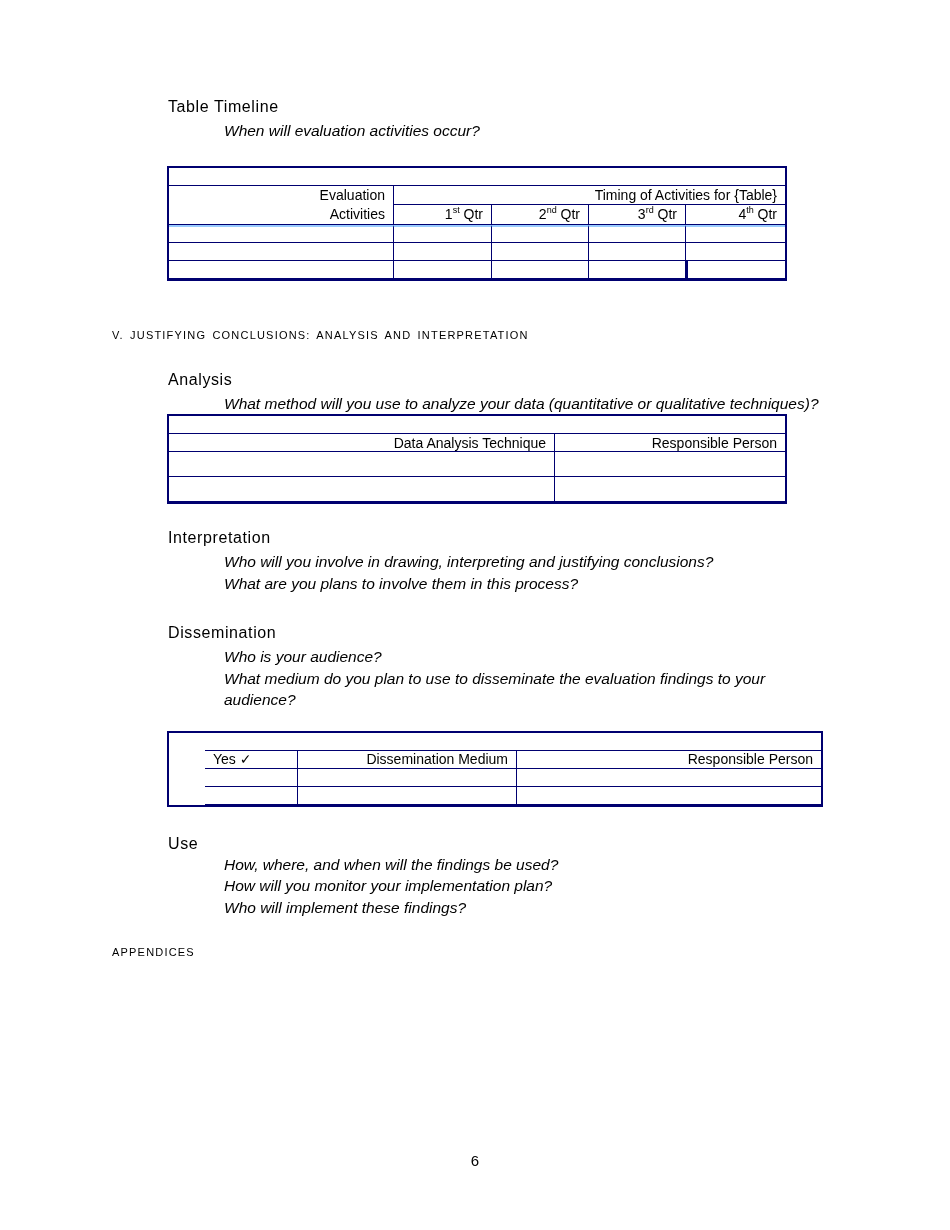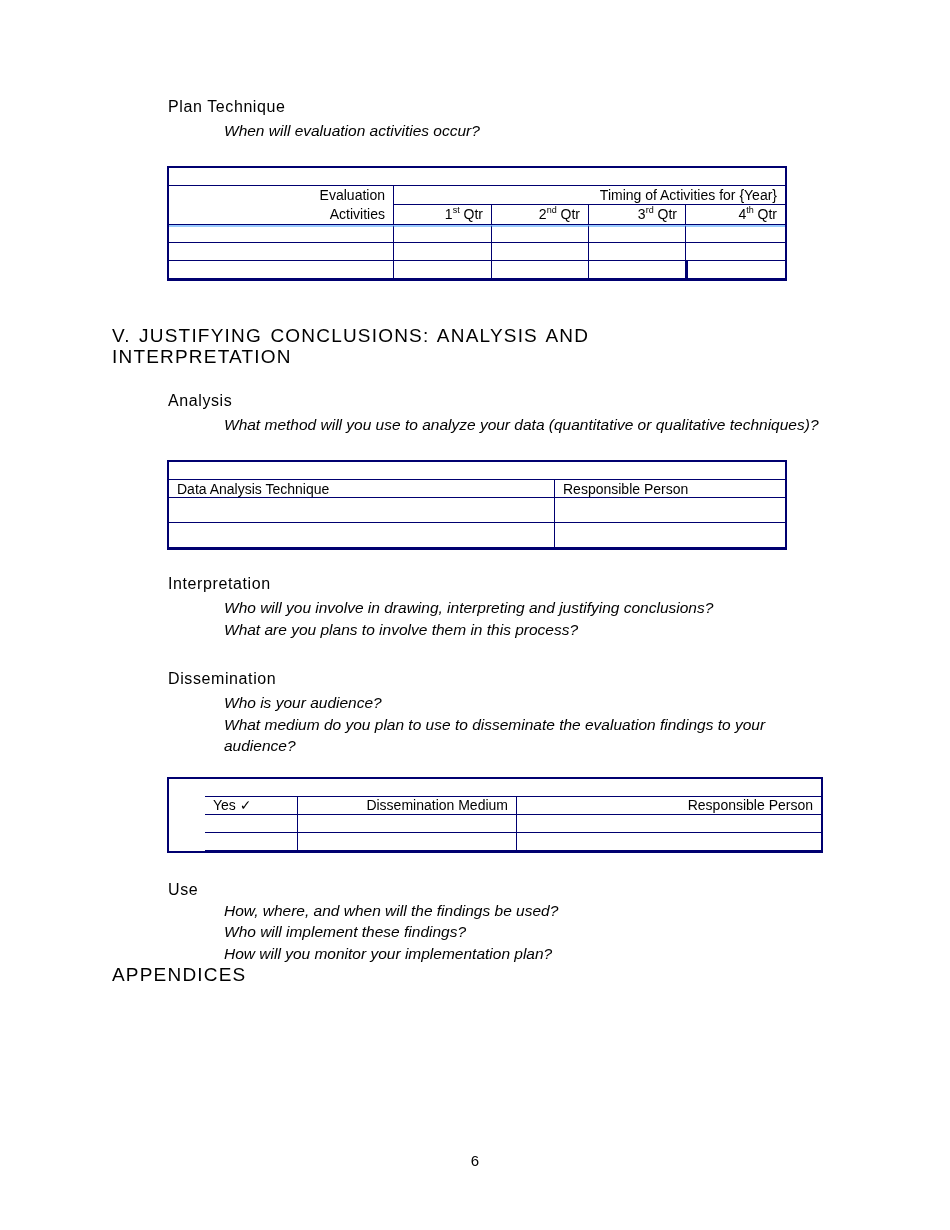--- a/index.html
+++ b/index.html
@@ -8,21 +8,21 @@
   }
   *{box-sizing:border-box;}
   html,body{margin:0;padding:0;}
   body{
     width:950px;height:1230px;background:var(--page);color:var(--text);
     font-family:"Liberation Sans",sans-serif;overflow:hidden;position:relative;
   }
   .content{padding:97px 100px 0 112px;}
 
   .h-sub{font-size:16px;font-weight:normal;letter-spacing:.6px;margin:0 0 0 56px;line-height:20px;}
-  .h-section{font-size:19px;font-weight:normal;letter-spacing:1.2px;word-spacing:2px;
+  .h-section{font-size:11px;font-weight:normal;letter-spacing:1.2px;word-spacing:2px;
     margin:0;max-width:640px;line-height:21px;}
   .q{font-style:italic;font-size:15.5px;line-height:21.5px;margin:0 4px 0 112px;max-width:600px;}
   .q.first{margin-top:3px;}
 
   table.doc{border-collapse:separate;border-spacing:0;table-layout:fixed;width:616px;
     margin-left:55px;font-size:14px;border:2px solid var(--navy-border);}
   table.doc td{border-right:1px solid var(--navy-border);border-bottom:1px solid var(--navy-border);
     padding:0 8px;height:18px;vertical-align:middle;background:var(--white);overflow:hidden;white-space:nowrap;}
   table.doc td:last-child{border-right:none;}
   td.titlebar{background:var(--navy);color:var(--white);border-right:none;height:19px;}
@@ -33,56 +33,56 @@
   td.blueTop{border-top:2px solid var(--lightblue);}
   td.blueBottom{border-bottom:1px solid var(--lightblue);}
   td.thickL{border-left:2px solid var(--navy-border);}
   tr.r20 td{height:18px;}
   tr.r27 td{height:25px;}
   sup{font-size:9px;line-height:0;}
 
   .mt-t6{margin-top:24px;}
   .mt-sv{margin-top:44px;}
   .mt-h{margin-top:24px;}
-  .mt-t7{margin-top:25px;}
+  .mt-t7{text-align:right;}
   .mt-svi{margin-top:46px;}
   .mt-dh{margin-top:29px;}
   .mt-t8{margin-top:20px;padding-left:36px;}
   .mt-use{margin-top:27px;}
-  .mt-app{}
+  .mt-app{margin-top:24px;}
 
   .footer{position:absolute;top:1152px;left:0;width:950px;text-align:center;font-size:15px;}
   .evalcell div{line-height:19px;}
 </style>
 </head>
 <body>
 
 <div class="content">
 
-  <h3 class="h-sub">Plan Technique</h3>
+  <h3 class="h-sub">Table Timeline</h3>
   <p class="q first">When will evaluation activities occur?</p>
 
   <table class="doc mt-t6">
     <colgroup>
         <col style="width:225px">
         <col style="width:98px">
         <col style="width:97px">
         <col style="width:97px">
         <col style="width:99px">
       </colgroup>
     <tbody>
         <tr>
           <td class="titlebar" colspan="5">Table 6. Illustrative Timeline for Evaluation Activities</td>
         </tr>
     <tr class="r20">
       <td class="sub center thickR evalcell" rowspan="2">
         <div>Evaluation</div>
         <div>Activities</div>
       </td>
-      <td class="sub center" colspan="4">Timing of Activities for {Year}</td>
+      <td class="sub center" colspan="4">Timing of Activities for {Table}</td>
     </tr>
     <tr class="r20">
       <td class="center"><span>1</span><sup>st</sup><span> Qtr</span></td>
       <td class="center"><span>2</span><sup>nd</sup><span> Qtr</span></td>
       <td class="center"><span>3</span><sup>rd</sup><span> Qtr</span></td>
       <td class="center"><span>4</span><sup>th</sup><span> Qtr</span></td>
     </tr>
     <tr class="r20">
           <td class="thickR blueTop"></td>
           <td class="blueTop"></td>
@@ -168,19 +168,19 @@
     <tr class="r20">
           <td></td>
           <td class="thickR3"></td>
           <td></td>
         </tr>
   </tbody>
     </table>
 
   <h3 class="h-sub mt-use">Use</h3>
   <p class="q">How, where, and when will the findings be used?</p>
+  <p class="q">How will you monitor your implementation plan?</p>
   <p class="q">Who will implement these findings?</p>
-  <p class="q">How will you monitor your implementation plan?</p>
 
   <h2 class="h-section mt-app">APPENDICES</h2>
 </div>
 
 <div class="footer">6</div>
 
 </body></html>

